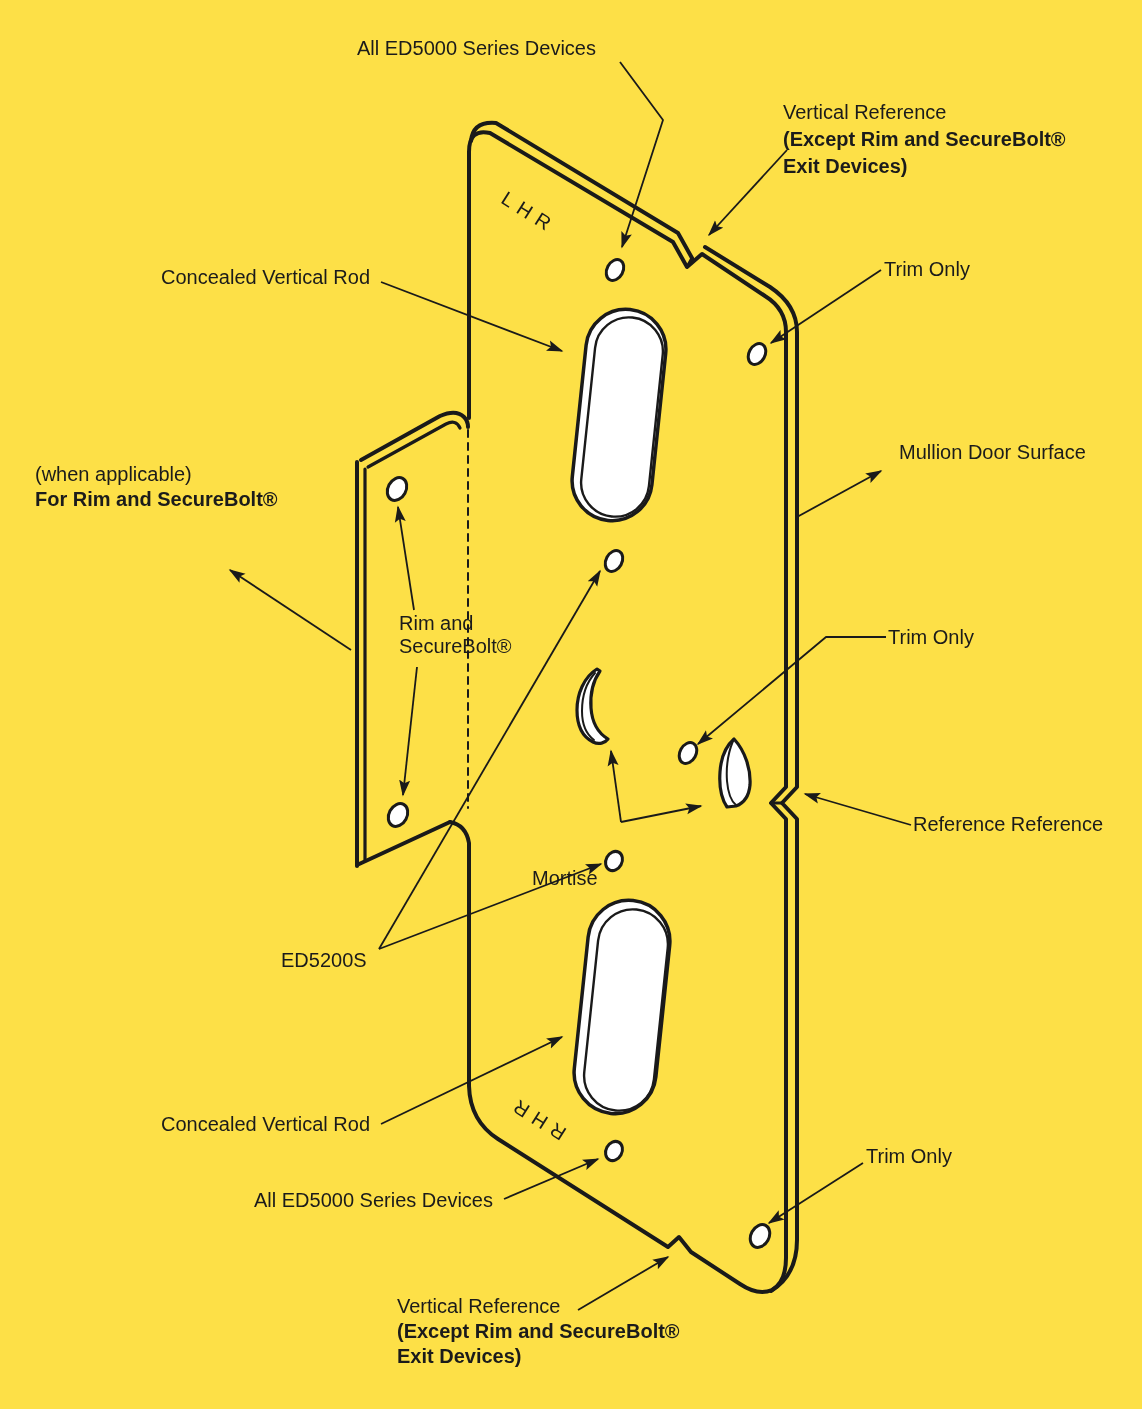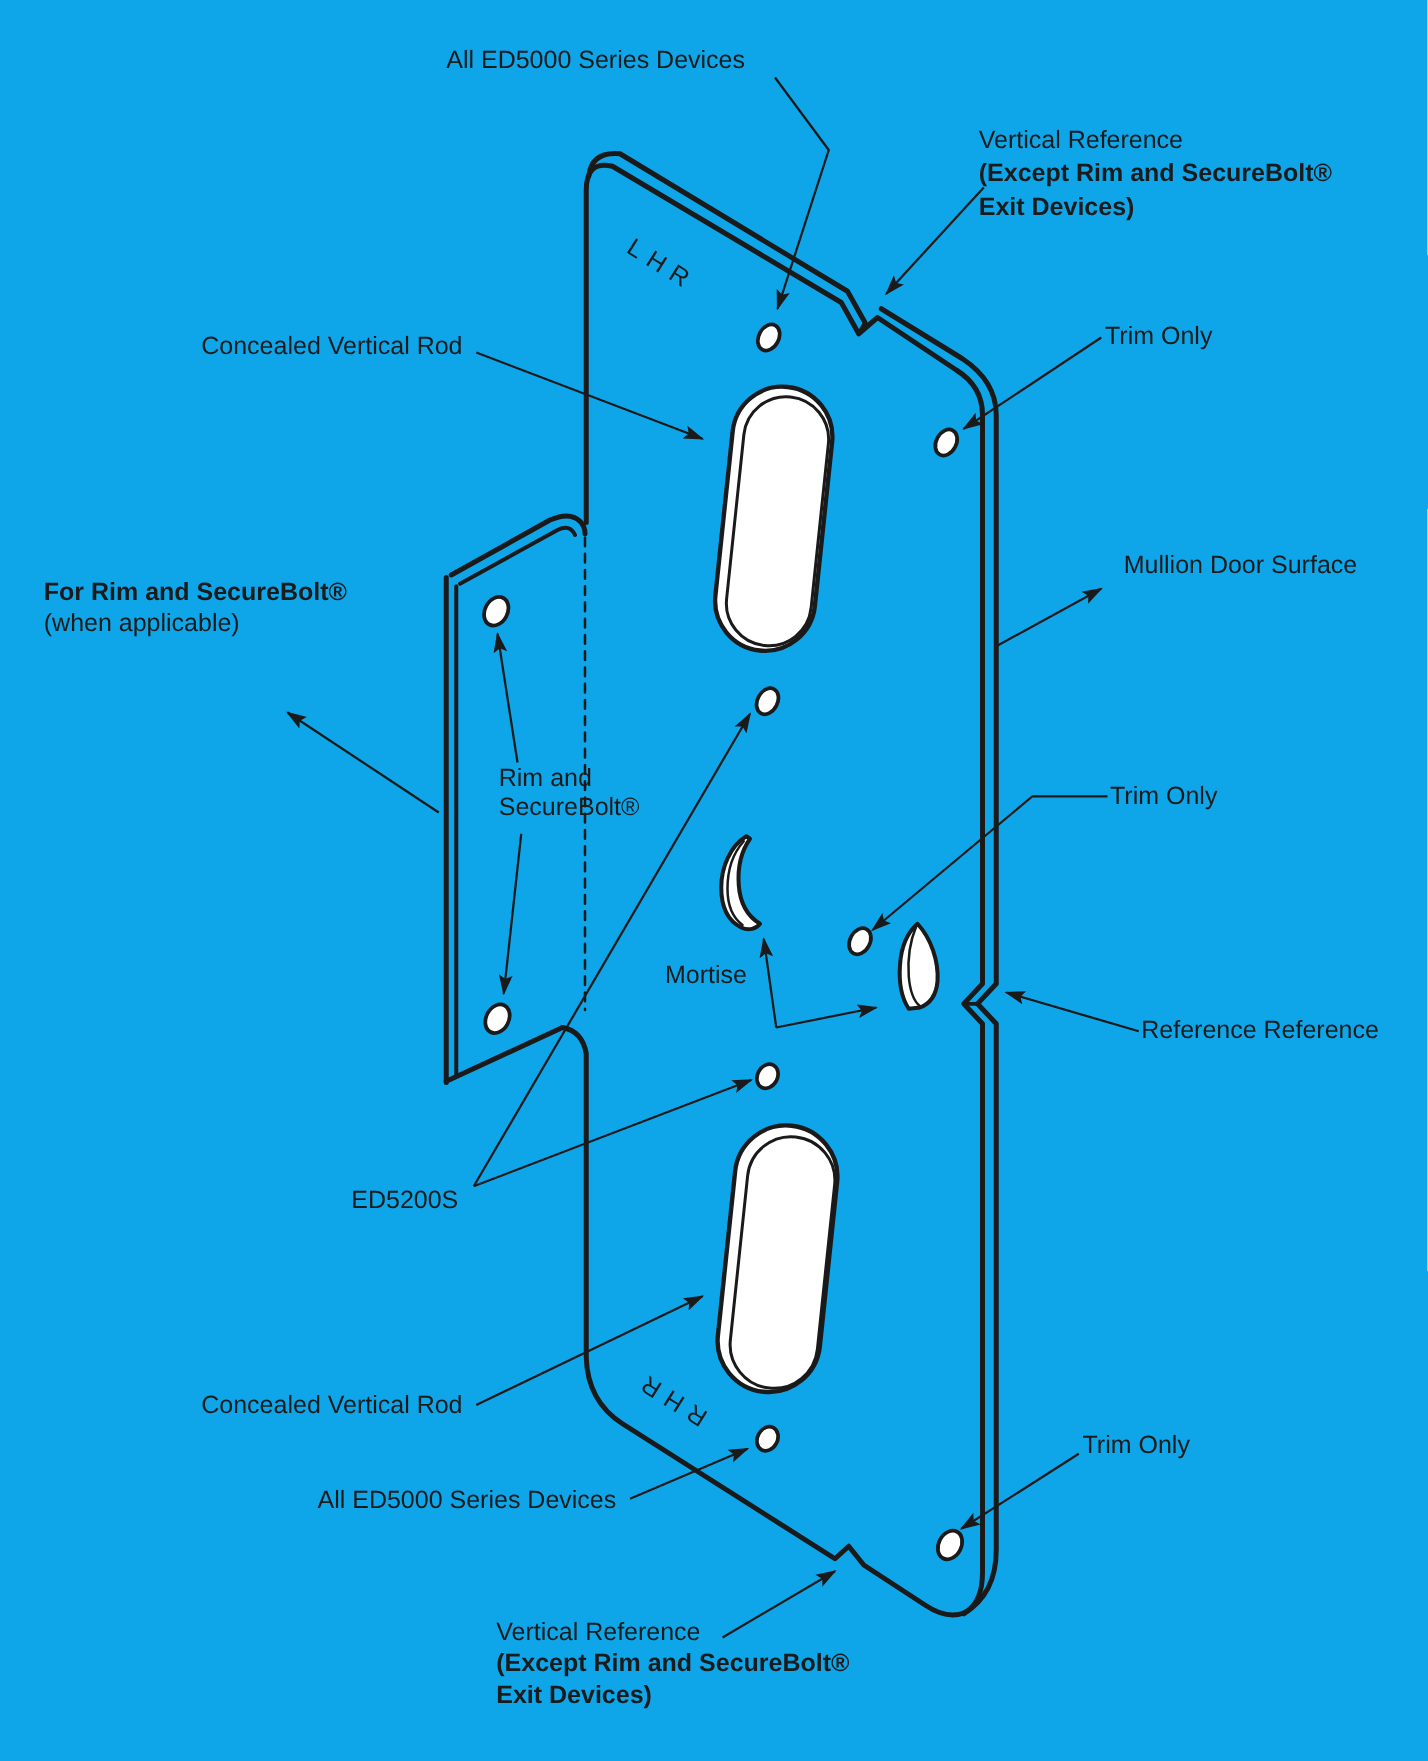--- a/index.html
+++ b/index.html
@@ -1,19 +1,19 @@
 <!DOCTYPE html>
 <html><head>
 <meta charset="utf-8">
 <style>
   html,body{margin:0;padding:0;background:#ffffff;}
   #stage{
     position:relative;
     width:1142px;height:1409px;
-    background:#0ea5e9;
+    background:#fde047;
     font-family:"Liberation Sans", sans-serif;
     color:#1b1b1b;
     overflow:hidden;
   }
   #drawing{position:absolute;left:0;top:0;width:1142px;height:1409px;}
   .lbl{
     position:absolute;
     font-size:20px;
     line-height:25px;
     white-space:nowrap;
@@ -120,32 +120,32 @@
     <span class="ln b">Exit Devices)</span>
   </div>
 
   <div class="lbl" style="left:884px;top:257px">Trim Only</div>
 
   <div class="lbl" style="left:161px;top:265px">Concealed Vertical Rod</div>
 
   <div class="lbl" style="left:899px;top:440px">Mullion Door Surface</div>
 
   <div class="lbl" style="left:35px;top:462px">
+    <span class="ln">(when applicable)</span>
     <span class="ln b">For Rim and SecureBolt®</span>
-    <span class="ln">(when applicable)</span>
   </div>
 
   <div class="lbl" style="left:399px;top:612px;line-height:23px">
     <span class="ln">Rim and</span>
     <span class="ln">SecureBolt®</span>
   </div>
 
   <div class="lbl" style="left:888px;top:625px">Trim Only</div>
 
-  <div class="lbl" style="left:532px;top:768px">Mortise</div>
+  <div class="lbl" style="left:532px;top:866px">Mortise</div>
 
   <div class="lbl" style="left:913px;top:812px">Reference Reference</div>
 
   <div class="lbl" style="left:281px;top:948px">ED5200S</div>
 
   <div class="lbl" style="left:161px;top:1112px">Concealed Vertical Rod</div>
 
   <div class="lbl" style="left:254px;top:1188px">All ED5000 Series Devices</div>
 
   <div class="lbl" style="left:866px;top:1144px">Trim Only</div>

